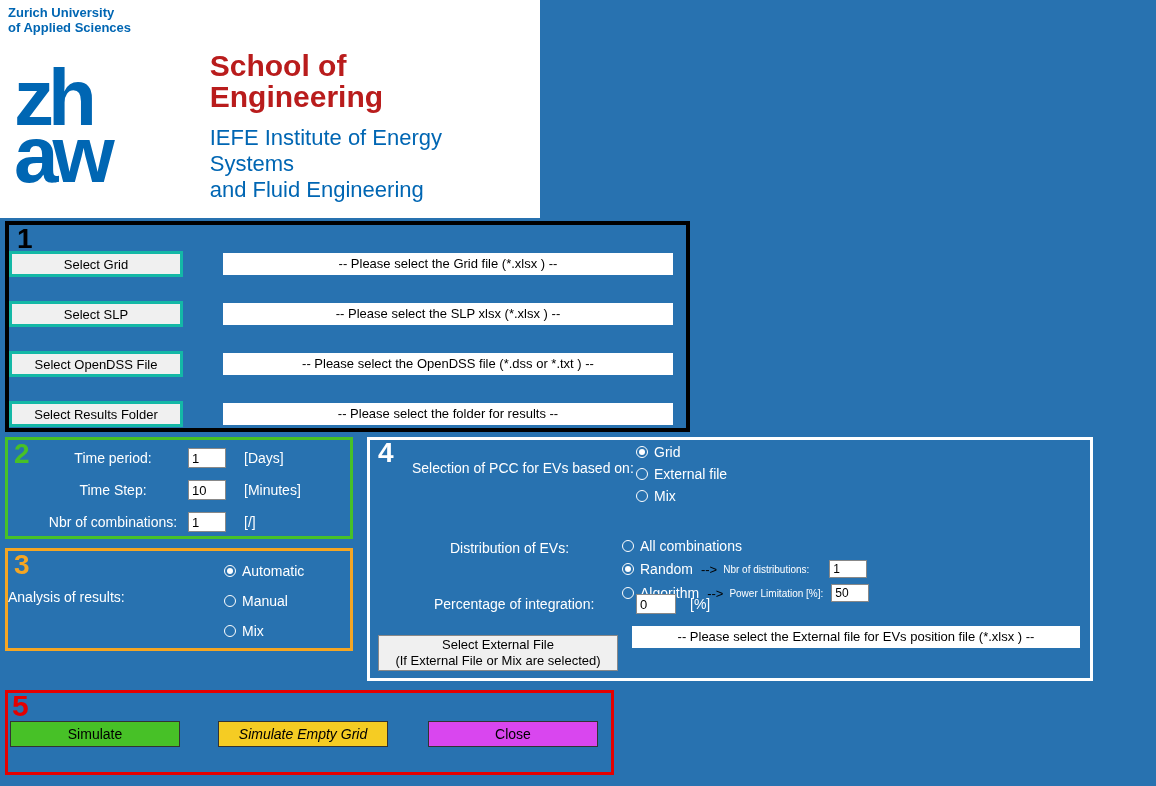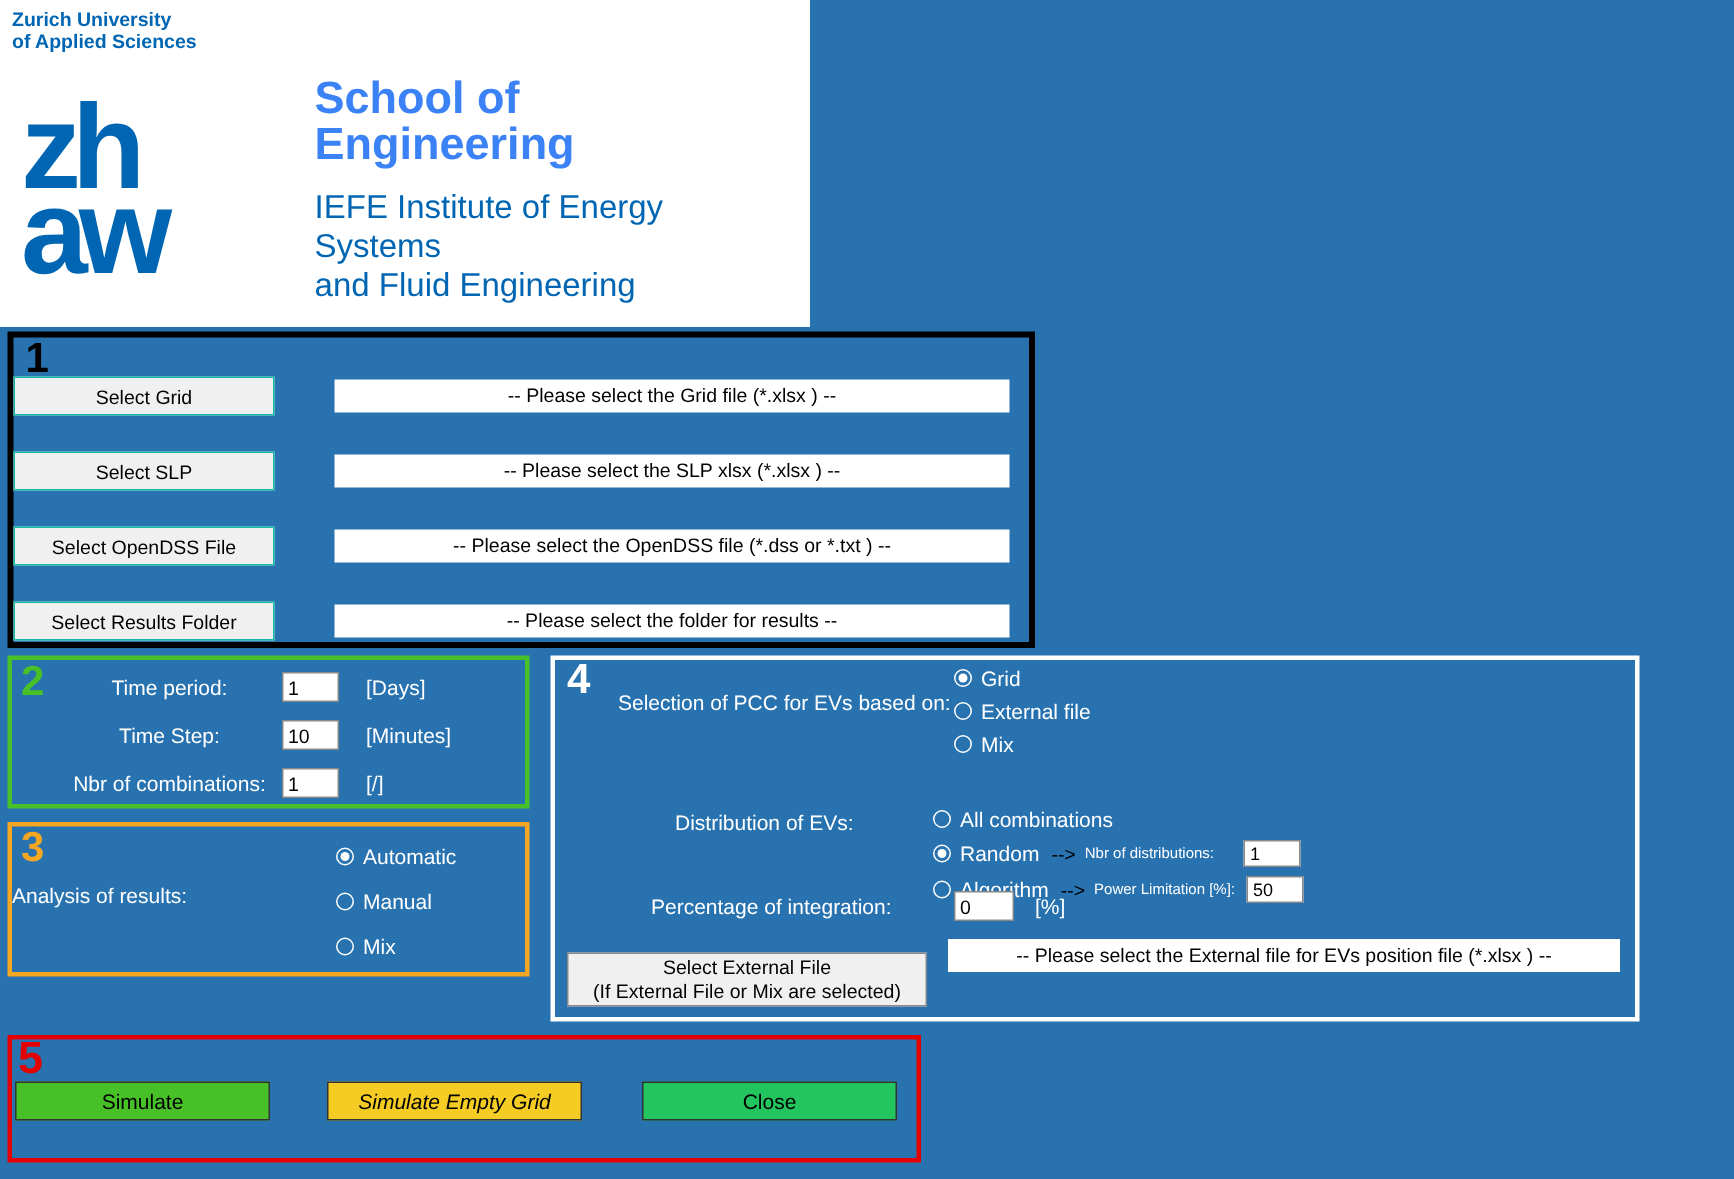--- a/index.html
+++ b/index.html
@@ -40,21 +40,21 @@
       letter-spacing: -6px;
       margin-left: 6px;
       width: 170px;
     }
     .zhaw-logo .zh { display: block; }
     .zhaw-logo .aw { display: block; }
     .logo-text {
       margin-left: 8px;
     }
     .school-title {
-      color: #3b82f6;
+      color: #b91c1c;
       font-size: 30px;
       font-weight: 600;
       line-height: 1.05;
       margin-bottom: 12px;
     }
     .inst-title {
       color: #0066b3;
       font-size: 22px;
       font-weight: 400;
       line-height: 1.18;
@@ -80,21 +80,21 @@
     .file-row {
       position: absolute;
       left: 0px;
       display: flex;
       align-items: center;
     }
     .file-btn {
       width: 174px;
       height: 26px;
       background: #f0f0f0;
-      border: 1px solid #14b8a6;
+      border: 3px solid #14b8a6;
       font-size: 13px;
       cursor: pointer;
     }
     .file-display {
       margin-left: 40px;
       width: 450px;
       height: 22px;
       background: white;
       font-size: 13px;
       text-align: center;
@@ -241,21 +241,21 @@
       position: absolute;
       top: 28px;
       height: 26px;
       width: 170px;
       font-size: 14px;
       border: 1px solid #333;
       cursor: pointer;
     }
     .btn-green { background: #47c127; }
     .btn-yellow { background: #f5cc23; font-style: italic; }
-    .btn-red { background: #22c55e; }
+    .btn-red { background: #d946ef; }
   </style>
 </head>
 <body>
 
 <div class="header-white">
   <div class="uni-label">
     <span>Zurich University</span><br>
     <span>of Applied Sciences</span>
   </div>
   <div class="logo-row">

